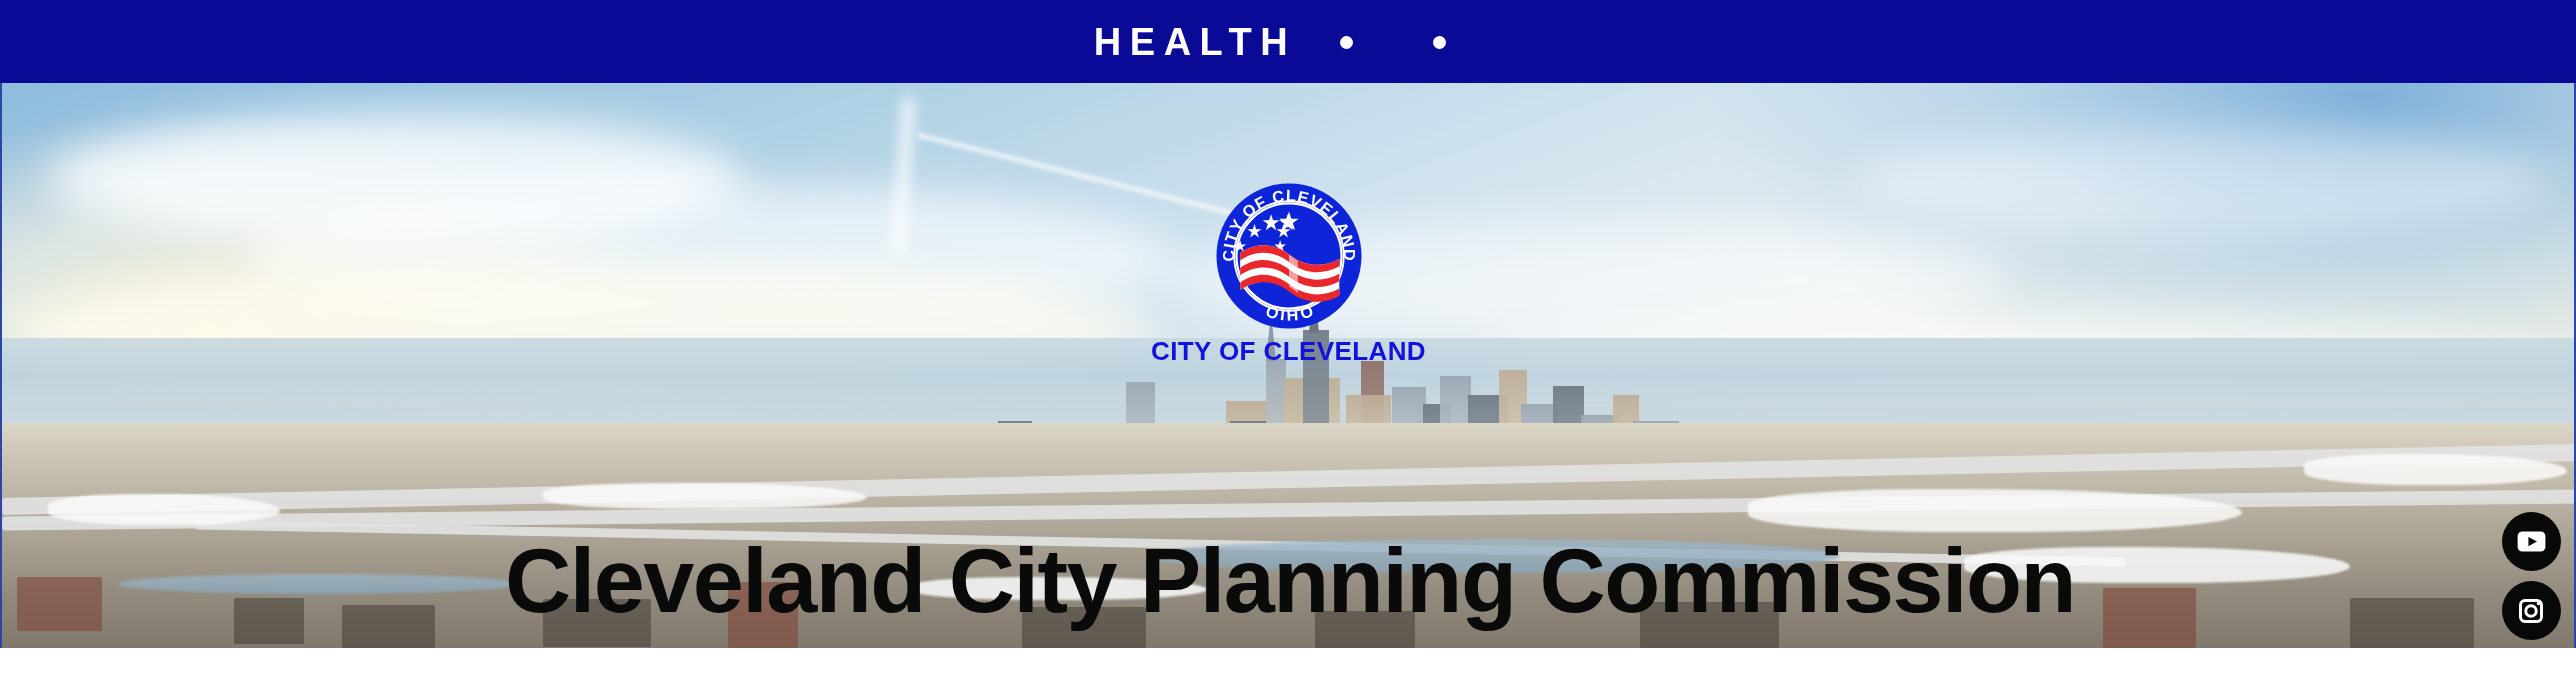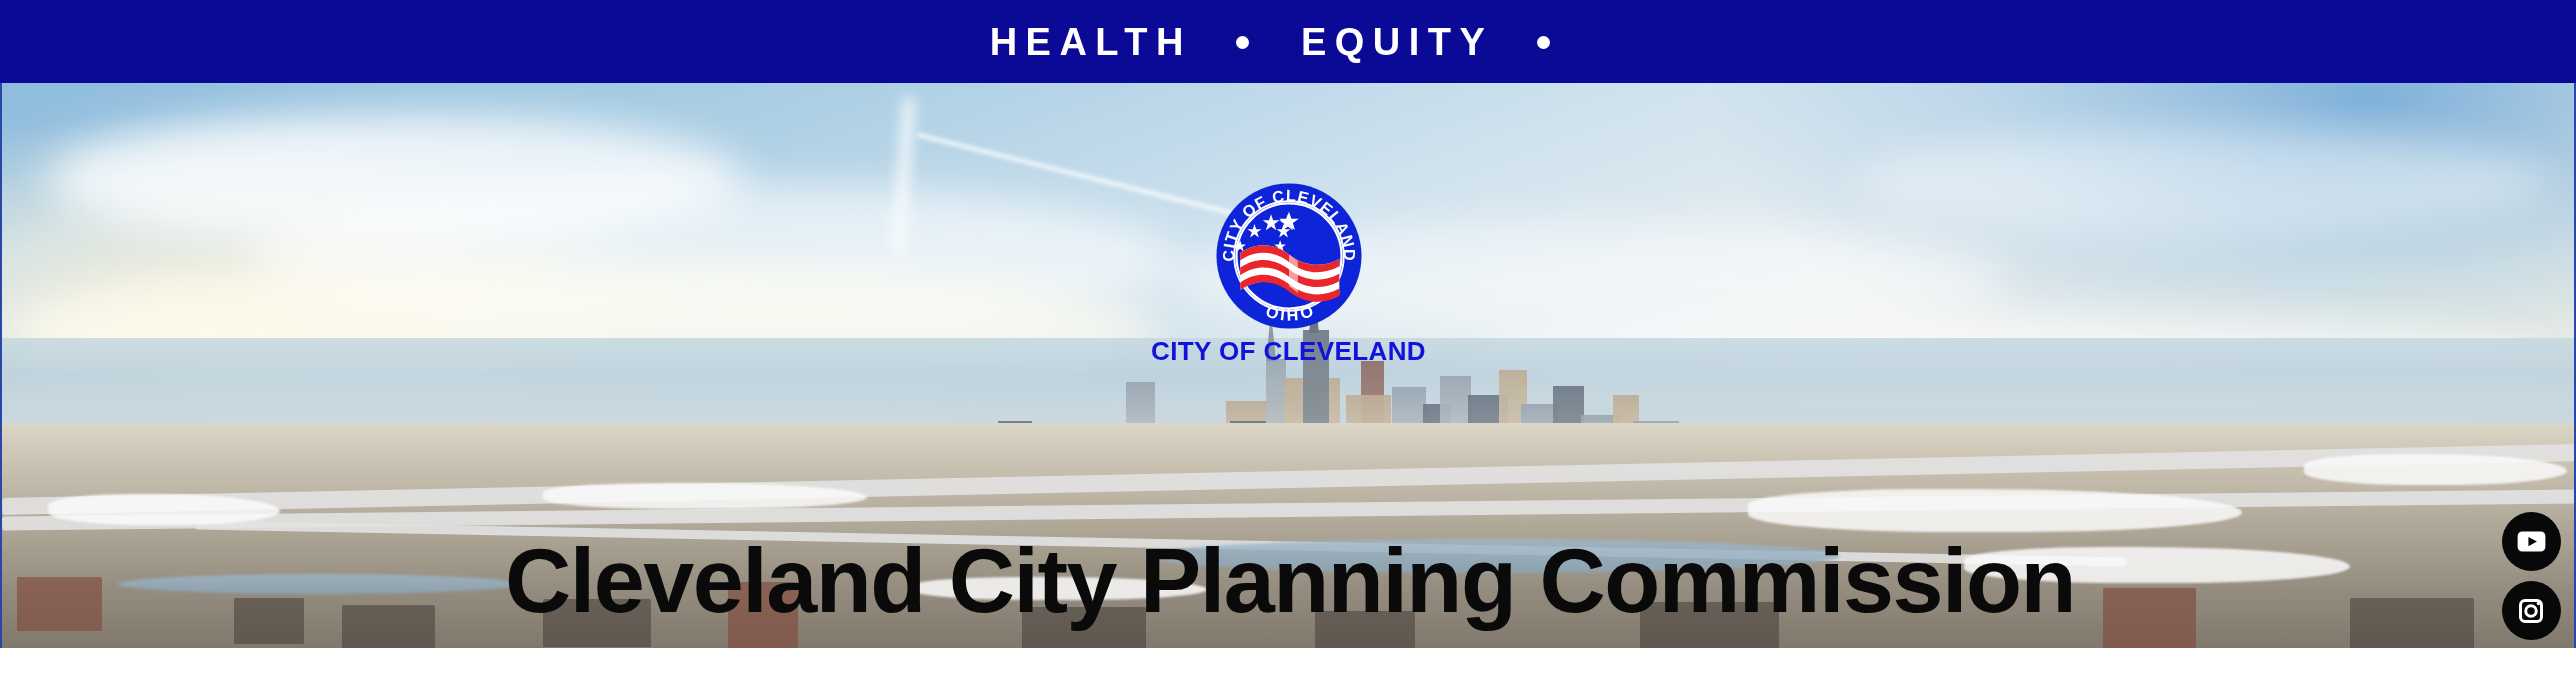--- a/index.html
+++ b/index.html
@@ -267,21 +267,20 @@
 </style>
 </head>
 <body>
 
 <div class="page">
 
   <div class="tagline-bar">
     <div class="tagline-inner">
       <span class="tagline-word">HEALTH</span>
       <span class="tagline-dot"></span>
-      <span class="tagline-word">EQUITY</span>
       <span class="tagline-dot"></span>
     </div>
   </div>
 
   <div class="hero">
 
     <div class="sky">
       <div class="cloud c1"></div>
       <div class="cloud c2"></div>
       <div class="cloud c3"></div>

